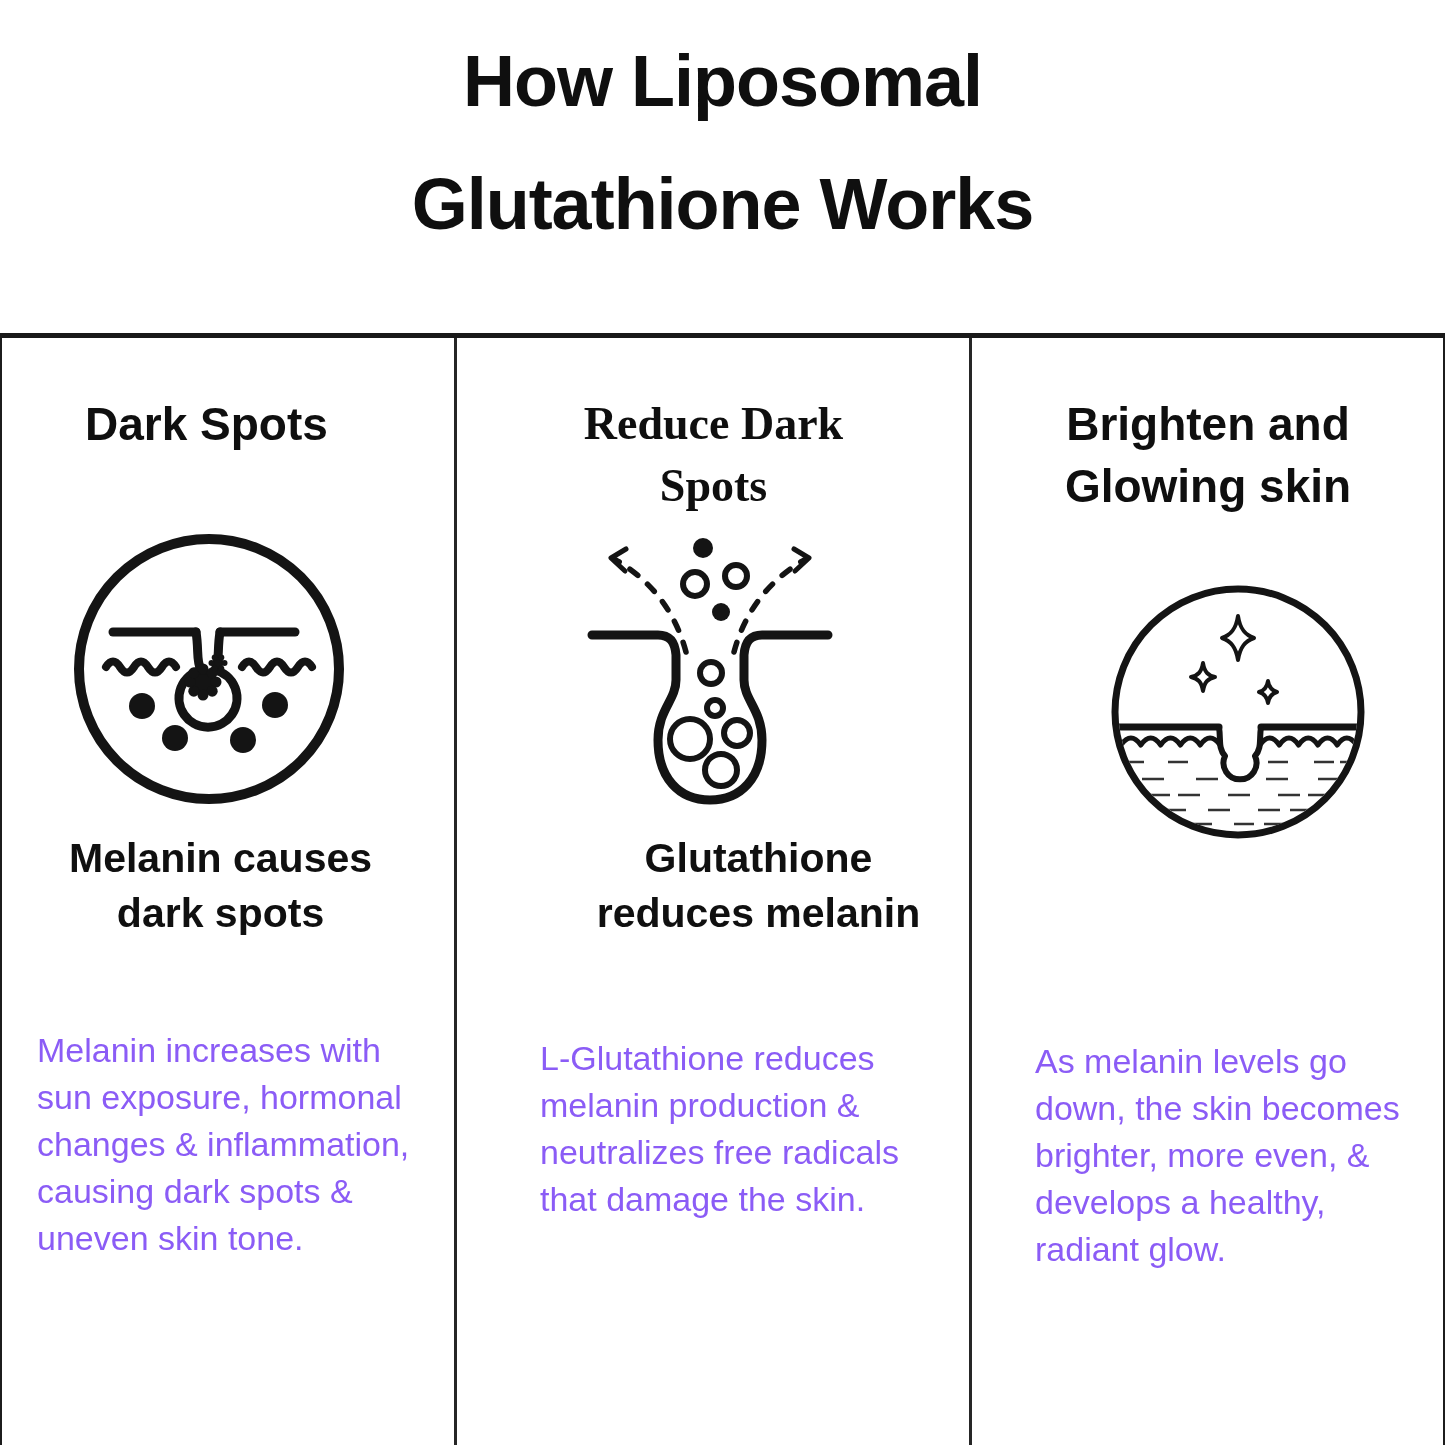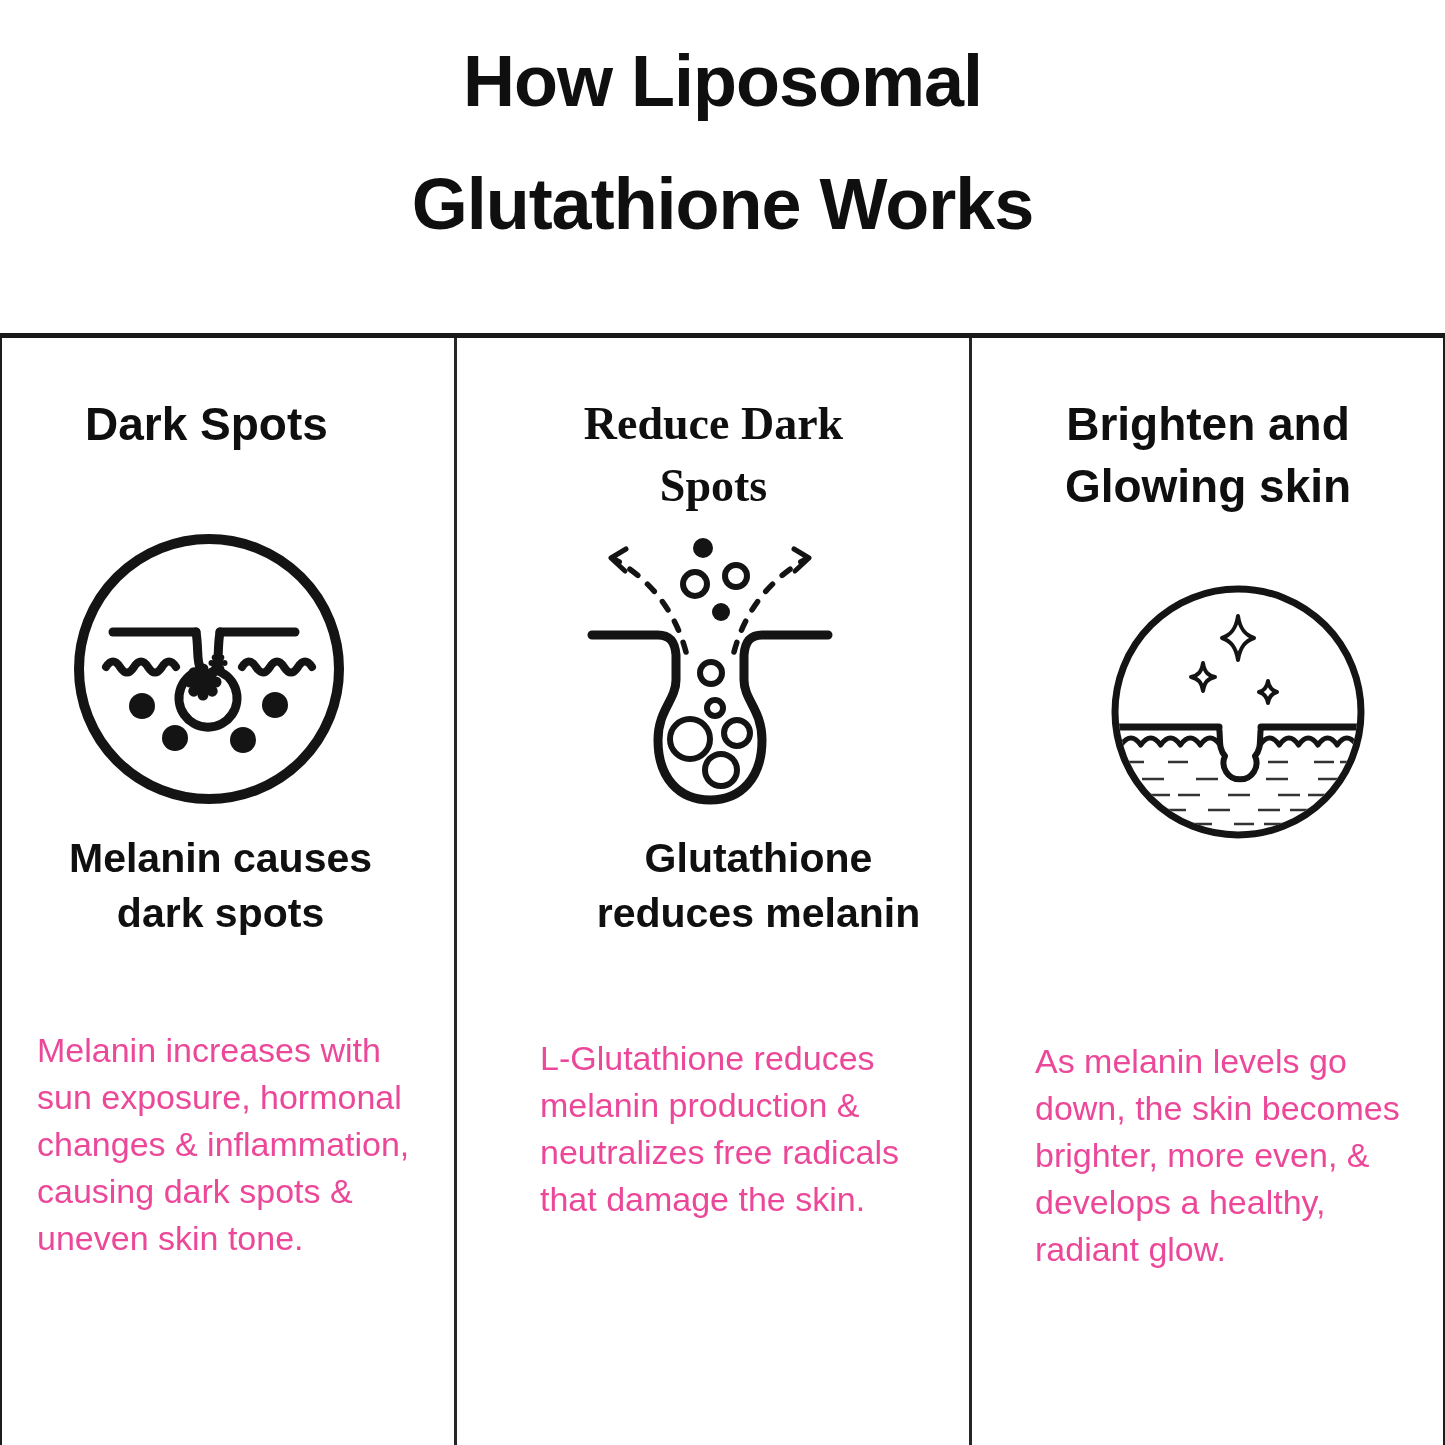--- a/index.html
+++ b/index.html
@@ -50,21 +50,21 @@
     line-height: 55px;
     color: #101010;
   }
   .s-col1 { left: 69px; text-align: center; }
   .s-col2 { left: 501px; width: 515px; text-align: center; }
 
   .body-text {
     font-size: 34px;
     font-weight: 400;
     line-height: 47px;
-    color: #ec4899;
+    color: #8b5cf6;
   }
   .b-col1 { left: 37px; top: 1027px; width: 420px; }
   .b-col2 { left: 540px; top: 1027px; width: 420px; margin-top: 8px; }
   .b-col3 { left: 1035px; top: 1038px; width: 410px; }
 
   .icon-box { display: block; }
   .i-col1 { left: 70px; top: 530px; }
   .i-col2 { left: 580px; top: 530px; }
   .i-col3 { left: 1108px; top: 583px; }
 

